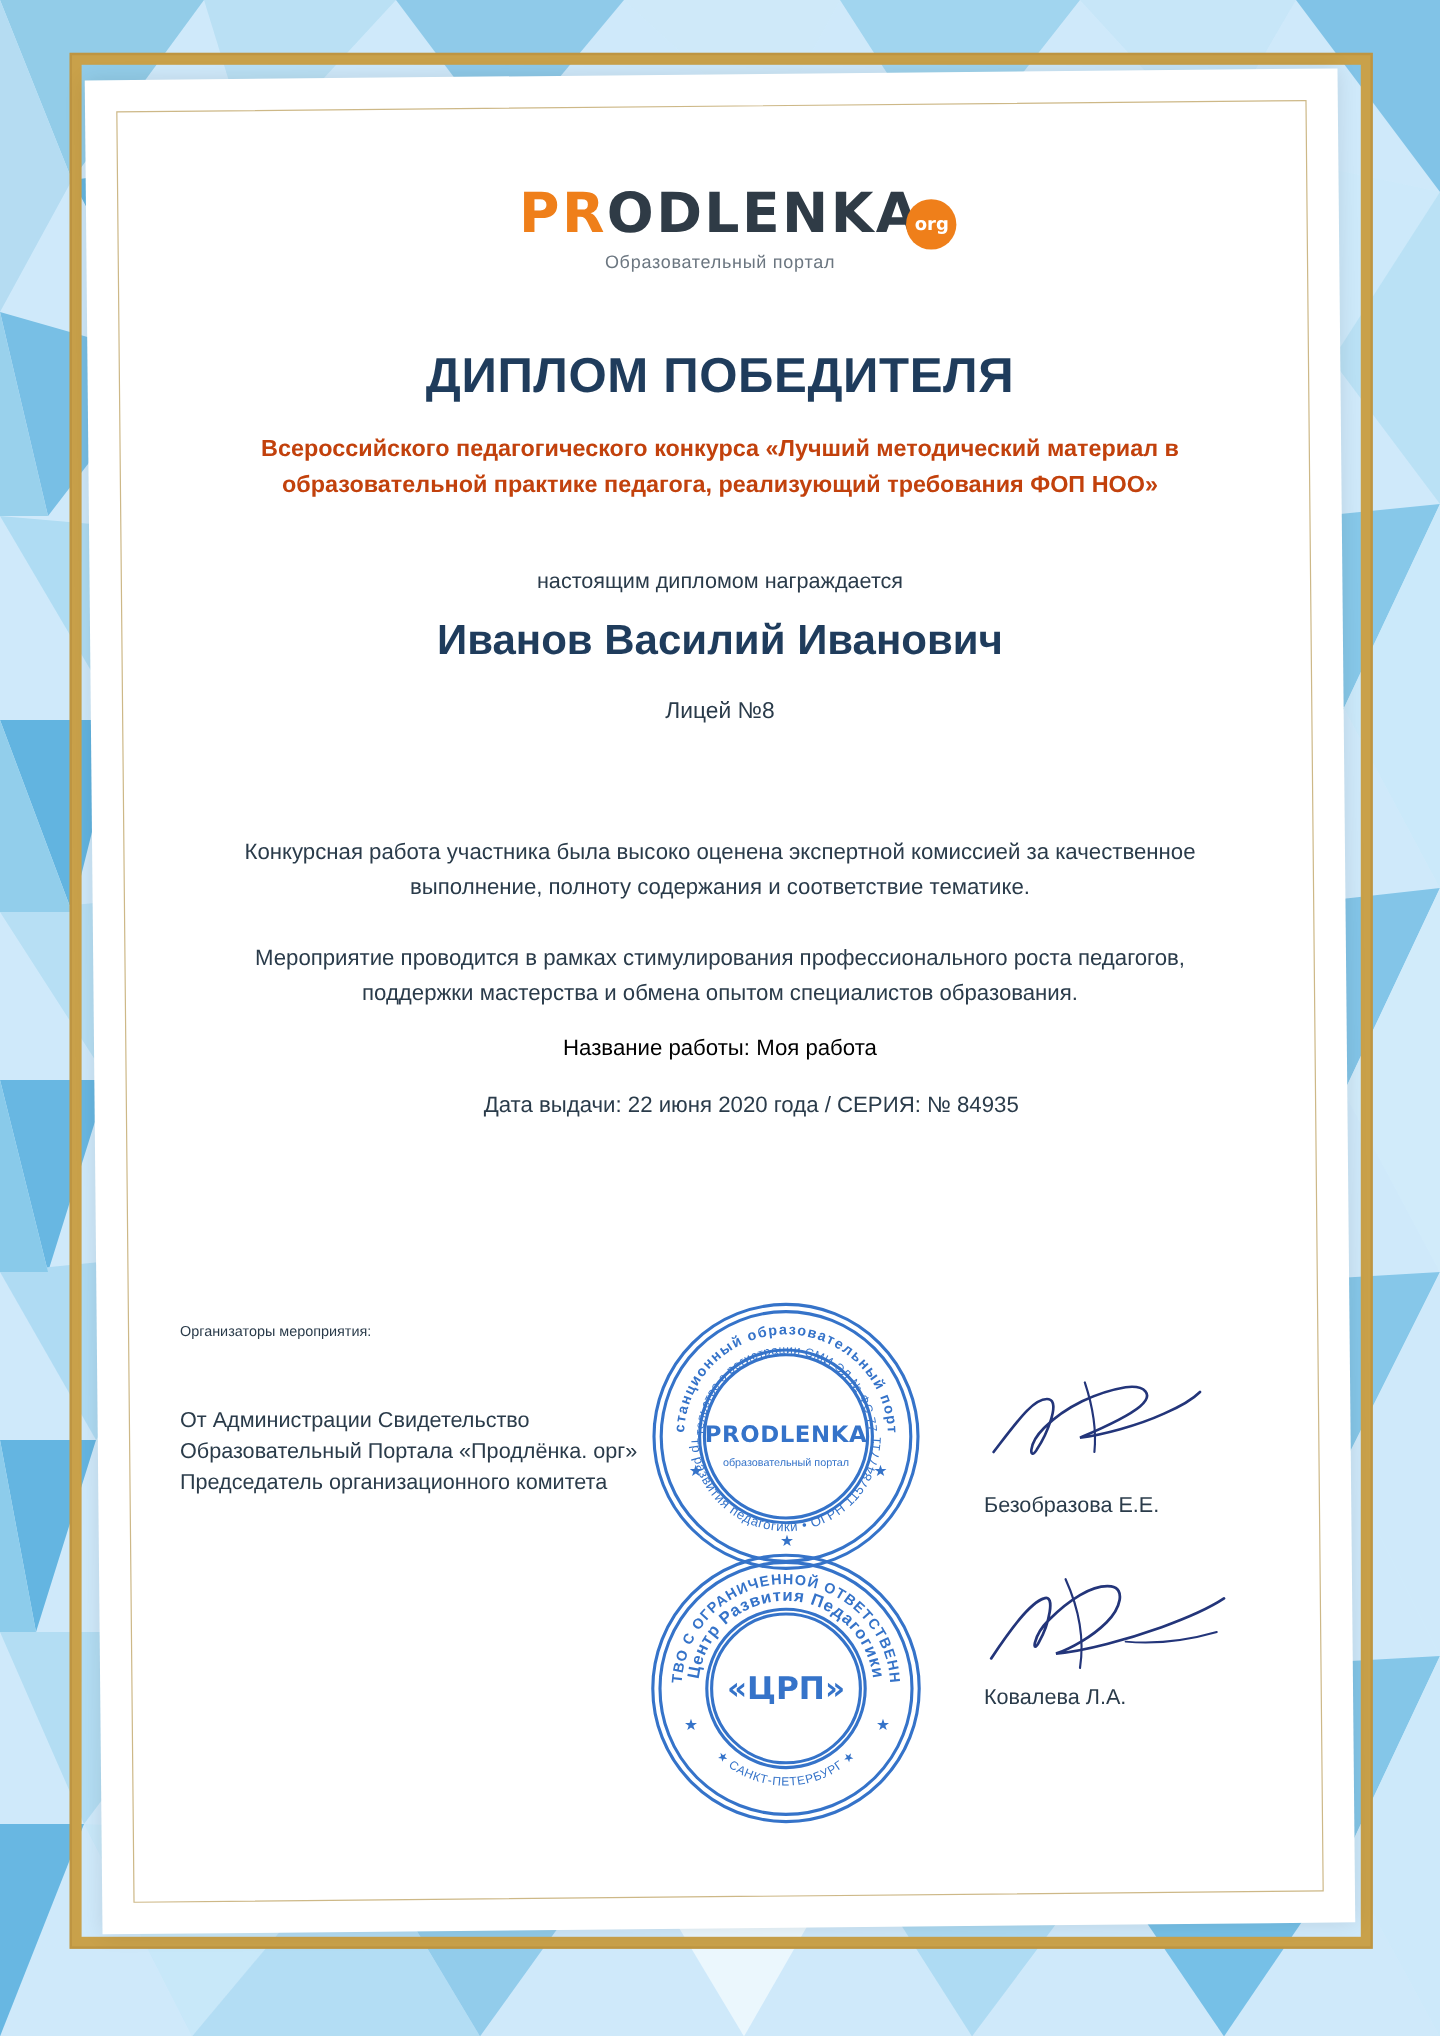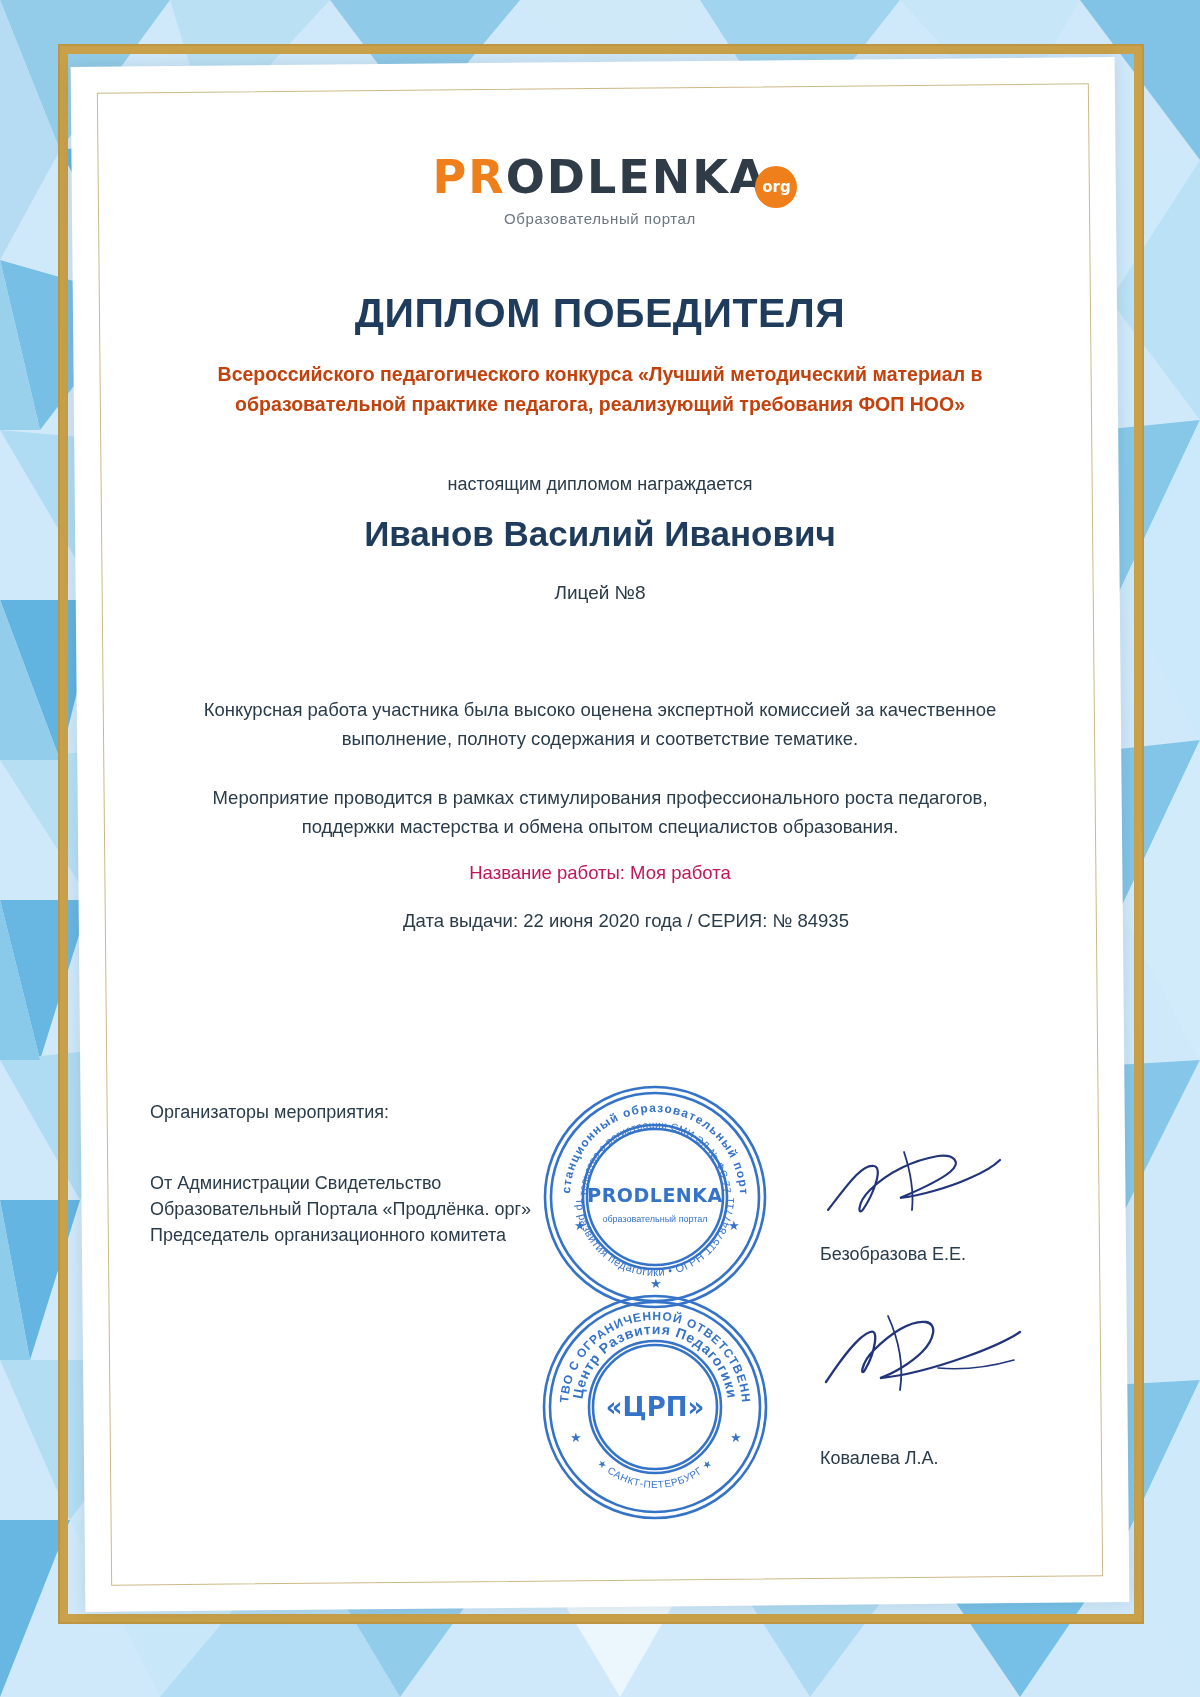--- a/index.html
+++ b/index.html
@@ -190,21 +190,21 @@
   }
   .para1 { top: 634px; }
   .para2 { top: 722px; }
   .work-title {
     position: absolute;
     left: 0;
     top: 800px;
     width: 1044px;
     text-align: center;
     font-size: 18.5px;
-    color: #be185d;
+    color: #000000;
   }
   .issue {
     position: absolute;
     left: 0;
     top: 848px;
     width: 1096px;
     text-align: center;
     font-size: 18.5px;
     color: #2a3b4a;
   }
@@ -214,21 +214,21 @@
     position: absolute;
     left: 0;
     top: 1030px;
     width: 1044px;
     height: 400px;
   }
   .f-organizers {
     position: absolute;
     left: 72px;
     top: 10px;
-    font-size: 18px;
+    font-size: 12px;
     color: #2a3b4a;
   }
   .f-block1 {
     position: absolute;
     left: 72px;
     top: 78px;
     font-size: 18px;
     color: #2a3b4a;
     line-height: 1.45;
   }
@@ -246,21 +246,20 @@
     top: 152px;
     font-size: 18px;
     color: #2a3b4a;
   }
   .f-name2 {
     position: absolute;
     left: 742px;
     top: 312px;
     font-size: 18px;
     color: #2a3b4a;
-    margin-top: 44px;
   }
 
   
   .stamp {
     position: absolute;
   }
   .stamp1 { left: 462px; top: -10px; }
   .stamp2 { left: 462px; top: 200px; }
 
   

